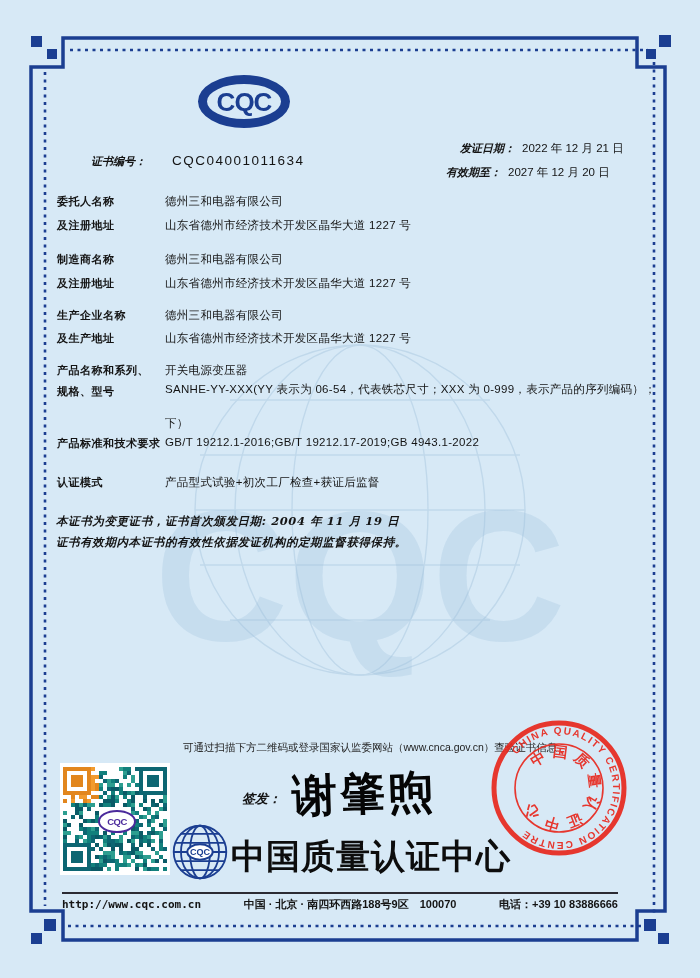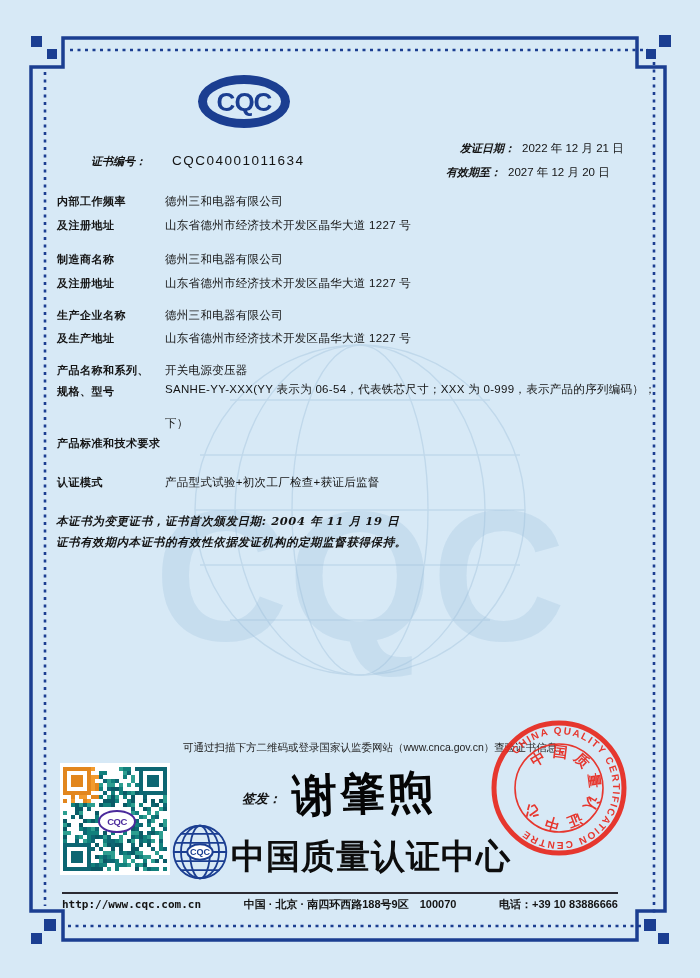--- a/index.html
+++ b/index.html
@@ -102,21 +102,21 @@
   </div>
   <div class="abs row date-row1">
     <span class="kai lblk">发证日期：</span>
     <span class="date-val">2022 年 12 月 21 日</span>
   </div>
   <div class="abs row date-row2">
     <span class="kai lblk">有效期至：</span>
     <span class="date-val">2027 年 12 月 20 日</span>
   </div>
 
-  <div class="abs flabel" style="top:194px;">内部工作频率</div>
+  <div class="abs flabel" style="top:194px;">委托人名称</div>
   <div class="abs fvalue" style="top:194px;">德州三和电器有限公司</div>
   <div class="abs flabel" style="top:218px;">及注册地址</div>
   <div class="abs fvalue" style="top:218px;">山东省德州市经济技术开发区晶华大道 1227 号</div>
 
   <div class="abs flabel" style="top:252px;">制造商名称</div>
   <div class="abs fvalue" style="top:252px;">德州三和电器有限公司</div>
   <div class="abs flabel" style="top:276px;">及注册地址</div>
   <div class="abs fvalue" style="top:276px;">山东省德州市经济技术开发区晶华大道 1227 号</div>
 
   <div class="abs flabel" style="top:308px;">生产企业名称</div>
@@ -124,20 +124,21 @@
   <div class="abs flabel" style="top:331px;">及生产地址</div>
   <div class="abs fvalue" style="top:331px;">山东省德州市经济技术开发区晶华大道 1227 号</div>
 
   <div class="abs flabel" style="top:363px;">产品名称和系列、</div>
   <div class="abs flabel" style="top:384px;">规格、型号</div>
   <div class="abs fvalue" style="top:363px;">开关电源变压器</div>
   <div class="abs fvalue spec" style="top:381px;">SANHE-YY-XXX(YY 表示为 06-54，代表铁芯尺寸；XXX 为 0-999，表示产品的序列编码）；</div>
   <div class="abs fvalue spec" style="top:415px;">下）</div>
 
   <div class="abs flabel" style="top:436px;">产品标准和技术要求</div>
+  <div class="abs fvalue" style="top:436px;">GB/T 19212.1-2016;GB/T 19212.17-2019;GB 4943.1-2022</div>
 
   <div class="abs flabel" style="top:475px;">认证模式</div>
   <div class="abs fvalue" style="top:475px;">产品型式试验+初次工厂检查+获证后监督</div>
 
   <div class="abs decl kai">
     <div>本证书为变更证书，证书首次颁发日期: 2004 年 11 月 19 日</div>
     <div>证书有效期内本证书的有效性依据发证机构的定期监督获得保持。</div>
   </div>
 
   <div class="abs note">可通过扫描下方二维码或登录国家认监委网站（www.cnca.gov.cn）查验证书信息</div>

